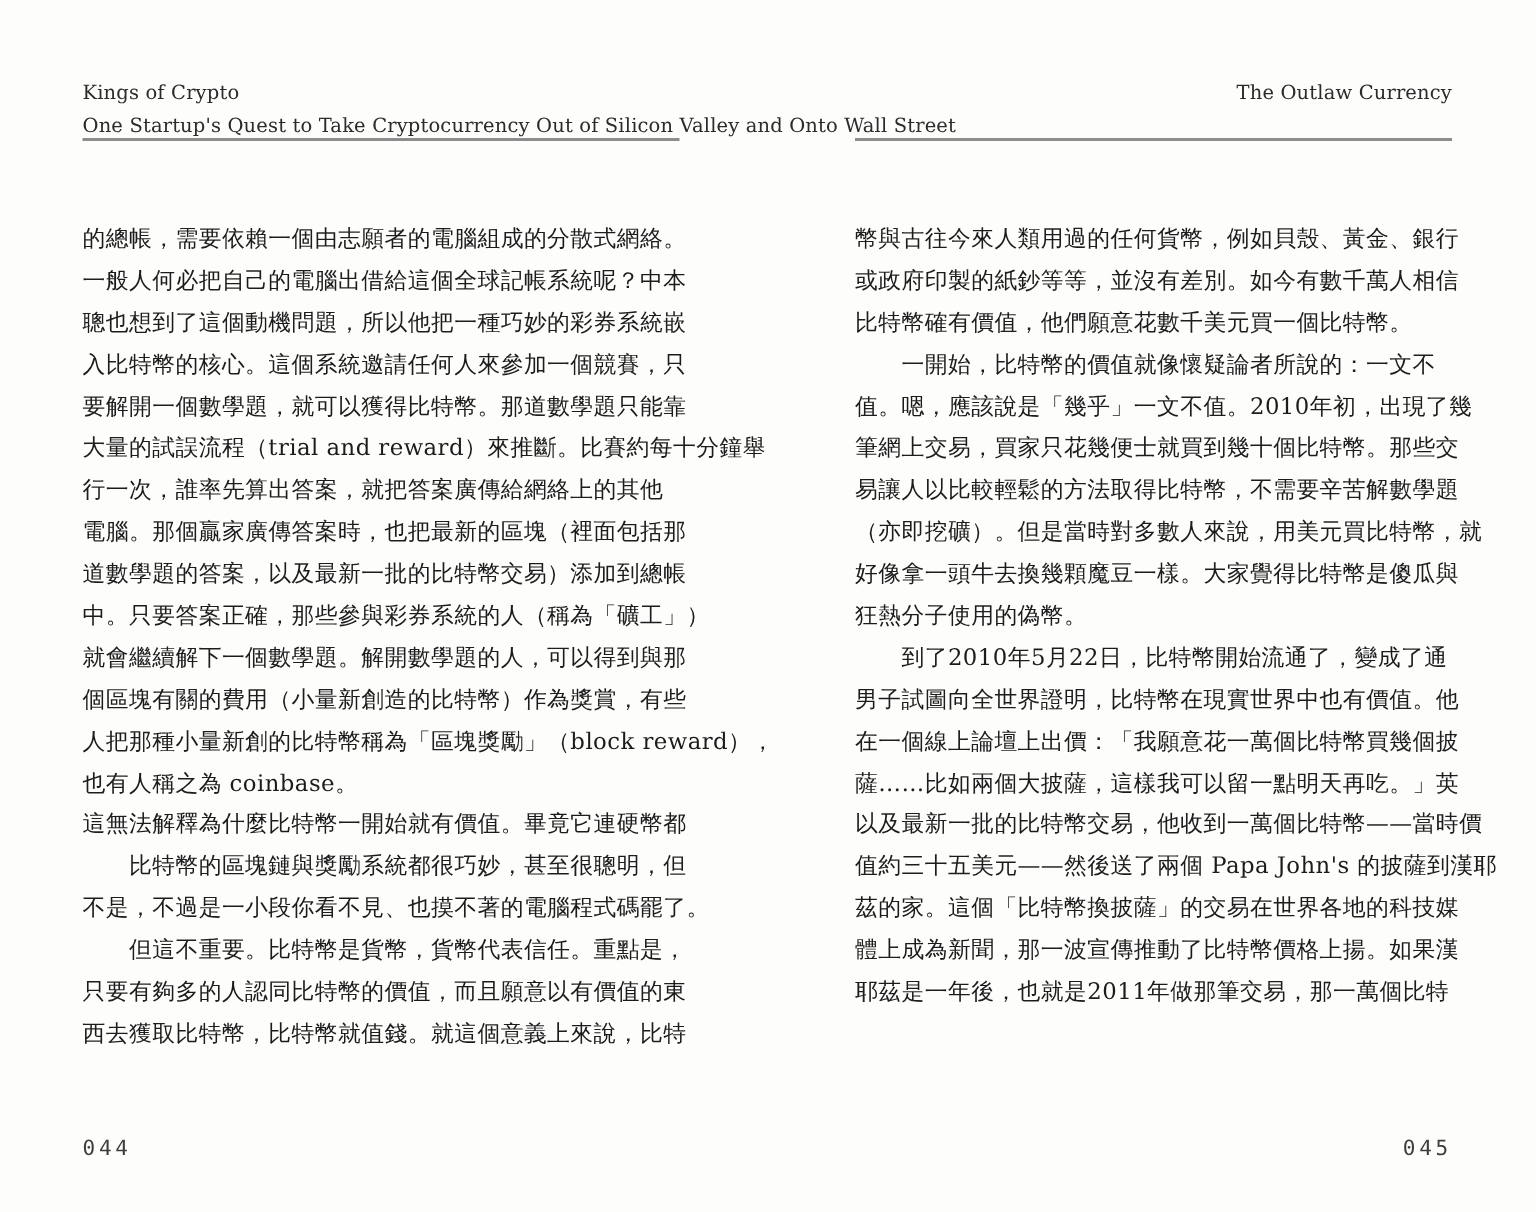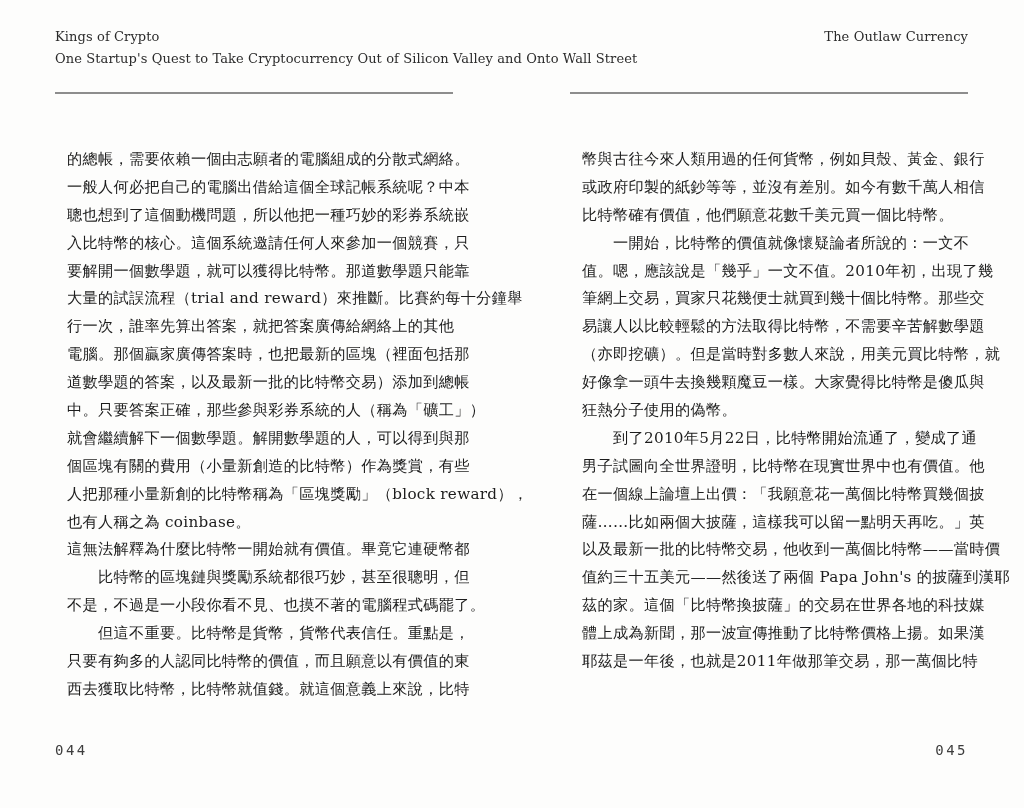--- a/index.html
+++ b/index.html
@@ -15,21 +15,21 @@
     position: absolute;
     top: 0;
     width: 398px;
     height: 808px;
   }
   .page.verso { left: 55px; }
   .page.recto { left: 570px; }
 
   .running-header {
     position: absolute;
-    top: 26px;
+    top: 52px;
     left: 0; right: 0;
     font-size: 13px;
     line-height: 22px;
     color: #2b2b2b;
     letter-spacing: 0.1px;
     white-space: nowrap;
   }
   .recto .running-header { text-align: right; }
   .running-header .cjk {
     font-size: 14.5px;
@@ -39,34 +39,34 @@
     position: absolute;
     top: 92px;
     left: 0; right: 0;
     height: 2px;
     background: #8d8d8d;
   }
 
   .body-text {
     position: absolute;
     top: 146px;
-    left: 0; right: 0; margin-left: 12px;
+    left: 0; right: 0;
   }
   .textline {
     height: 27.9px;
     line-height: 27.9px;
     font-size: 15.2px;
     letter-spacing: 0.3px;
     white-space: nowrap;
     color: #1c1c1c;
   }
 
   .page-number {
     position: absolute;
-    top: 742px;
+    top: 758px;
     left: 0; right: 0;
     font-family: "DejaVu Sans Mono", "Liberation Mono", monospace;
     font-size: 14px;
     letter-spacing: 2.5px;
     color: #3d3d3d;
   }
   .recto .page-number { text-align: right; letter-spacing: 2.5px; }
 </style>
 </head>
 <body>

